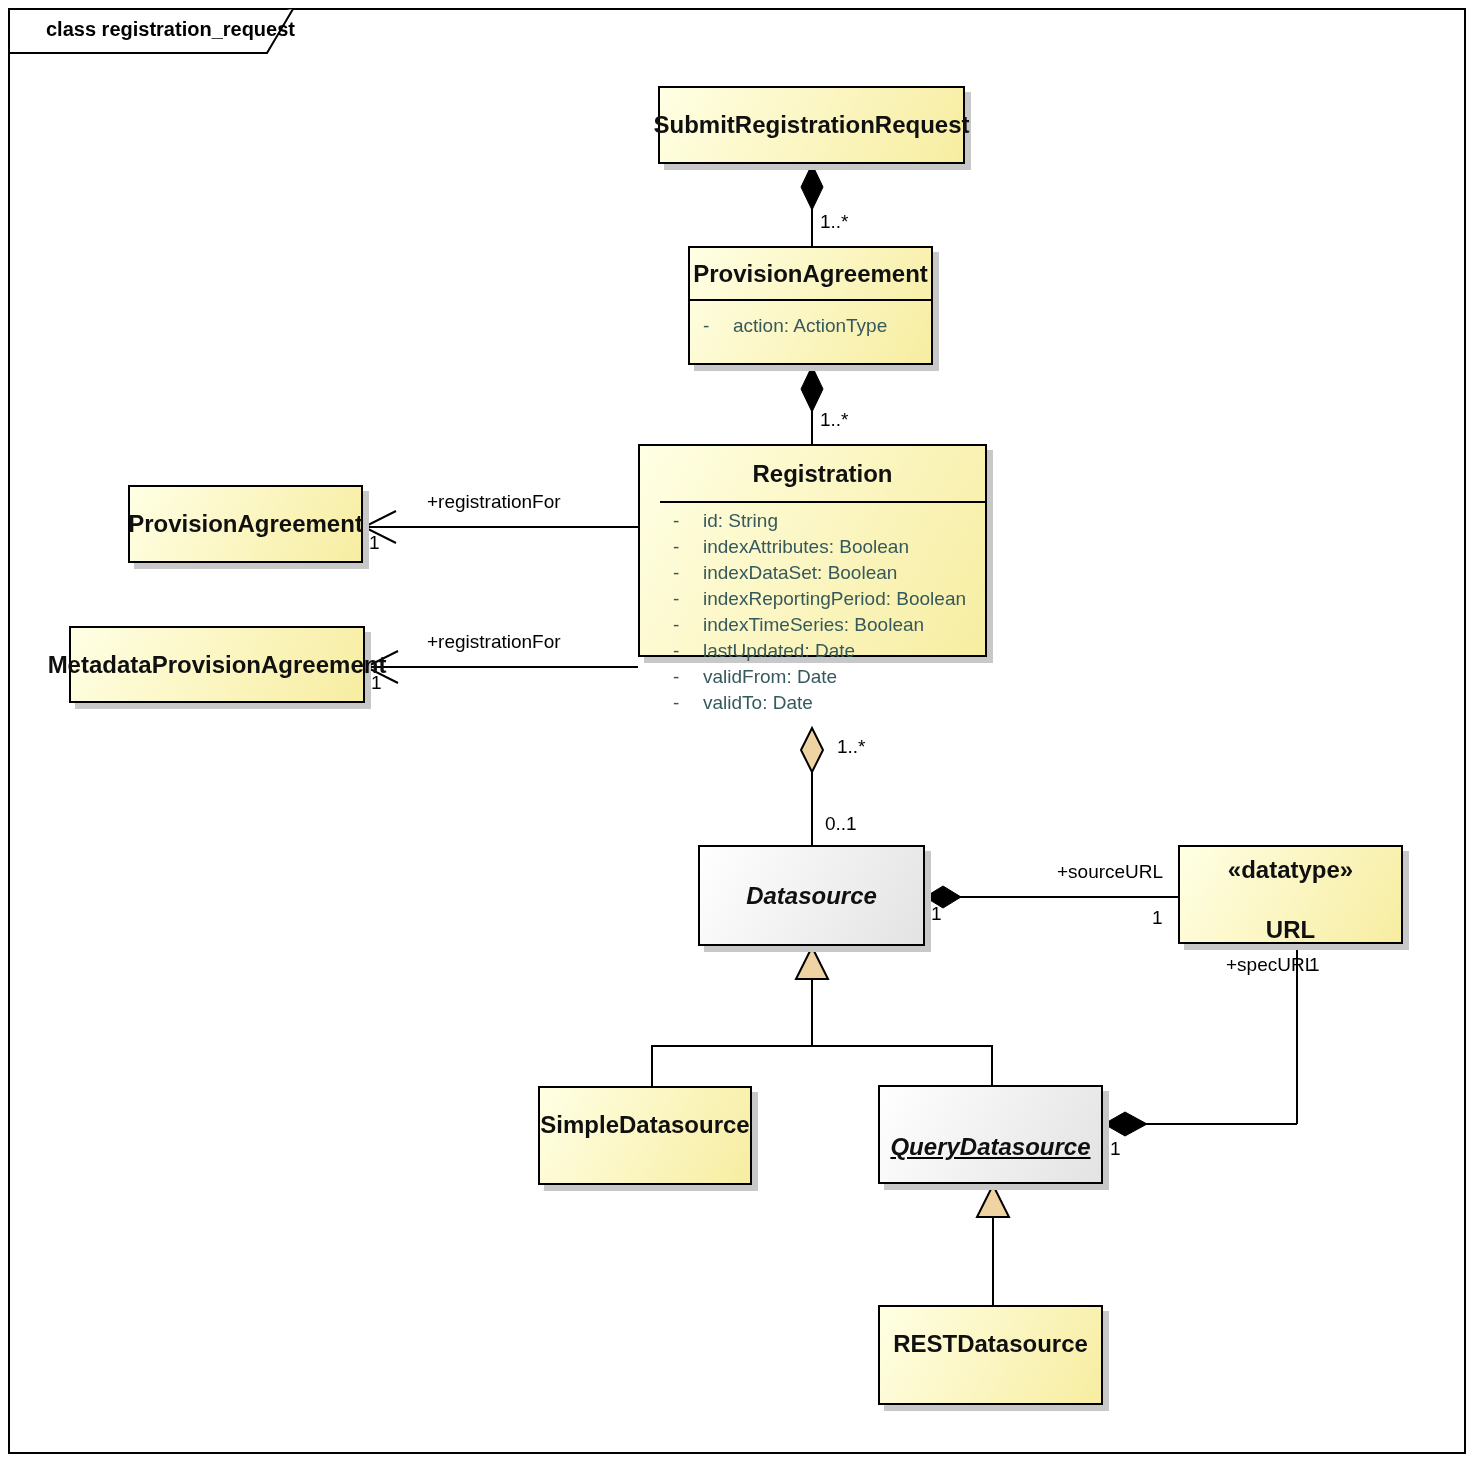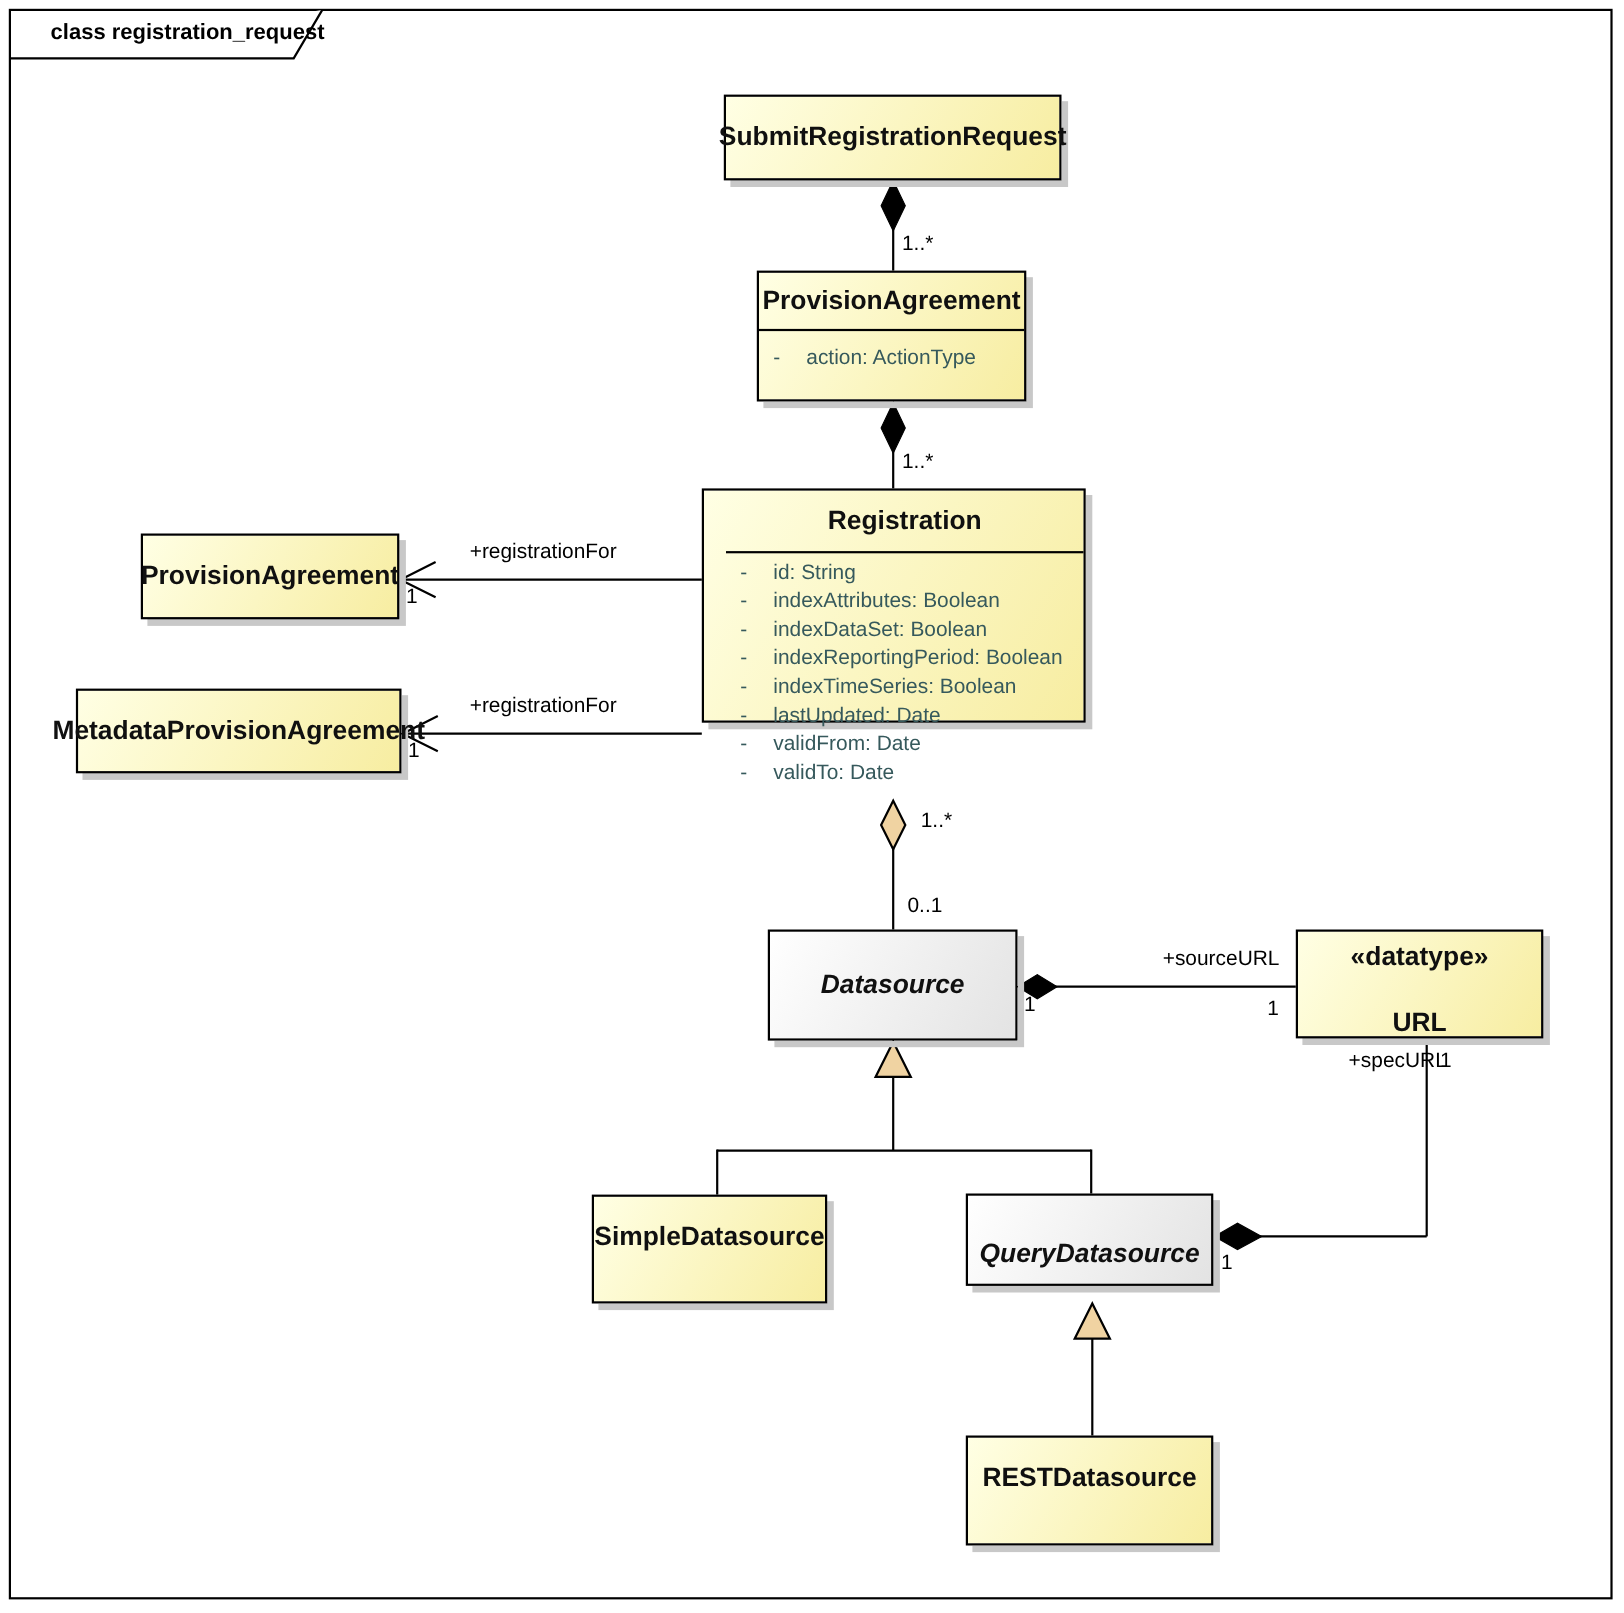--- a/index.html
+++ b/index.html
@@ -153,21 +153,21 @@
 
   <div class="uml-class" style="left:1178px;top:845px;width:225px;height:99px;display:flex;flex-direction:column;align-items:center;justify-content:flex-start;padding-top:11px;gap:36px;">
     <div class="cls-name">«datatype»</div>
     <div class="cls-name">URL</div>
   </div>
 
   <div class="uml-class upper-name" style="left:538px;top:1086px;width:214px;height:99px;">
     <div class="cls-name">SimpleDatasource</div>
   </div>
 
-  <div class="uml-class abstract upper-name" style="left:878px;top:1085px;width:225px;height:84px;">
+  <div class="uml-class abstract upper-name" style="left:878px;top:1085px;width:225px;height:99px;text-decoration:underline;">
     <div class="cls-name">QueryDatasource</div>
   </div>
 
   <div class="uml-class upper-name" style="left:878px;top:1305px;width:225px;height:100px;">
     <div class="cls-name">RESTDatasource</div>
   </div>
 
   <div class="lbl" style="left:820px;top:211px;">1..*</div>
   <div class="lbl" style="left:820px;top:409px;">1..*</div>
 

